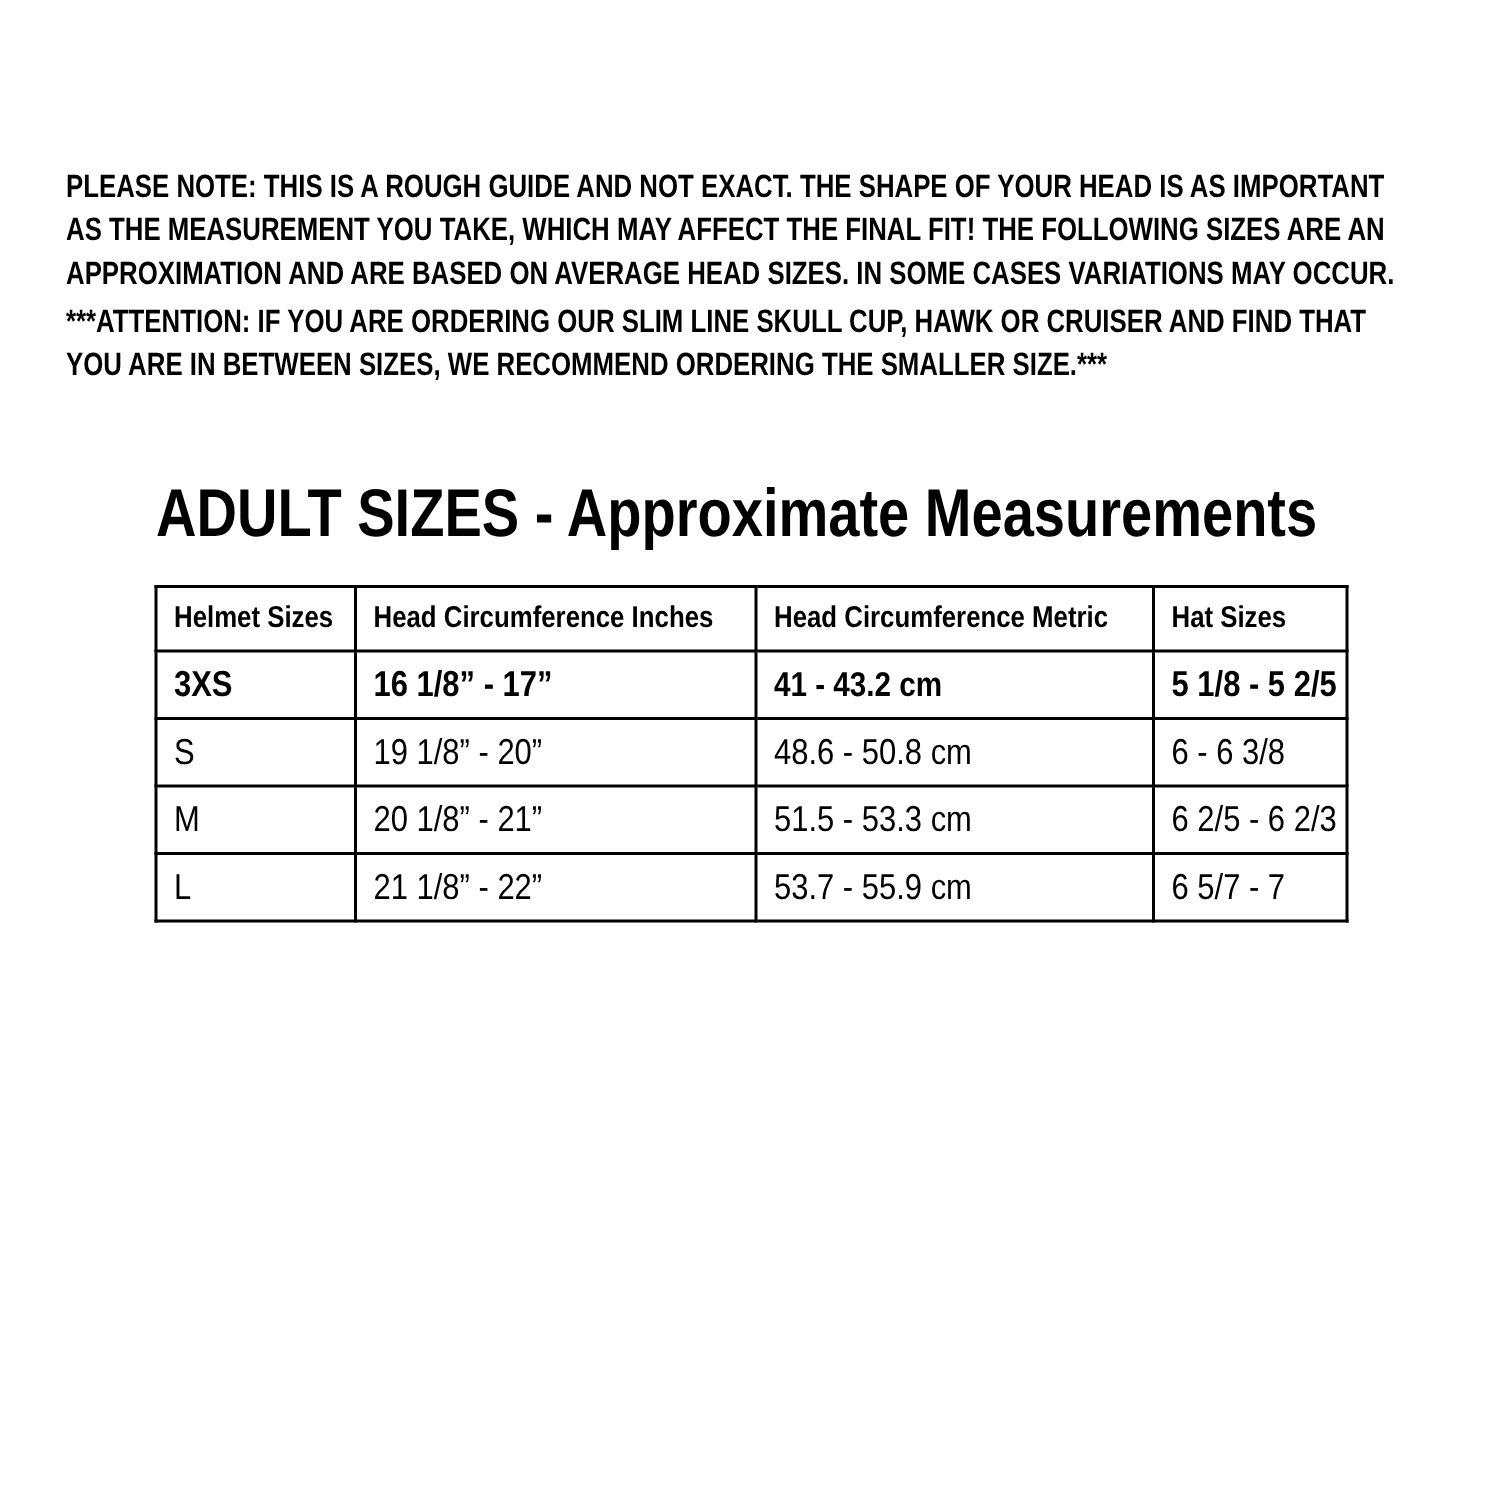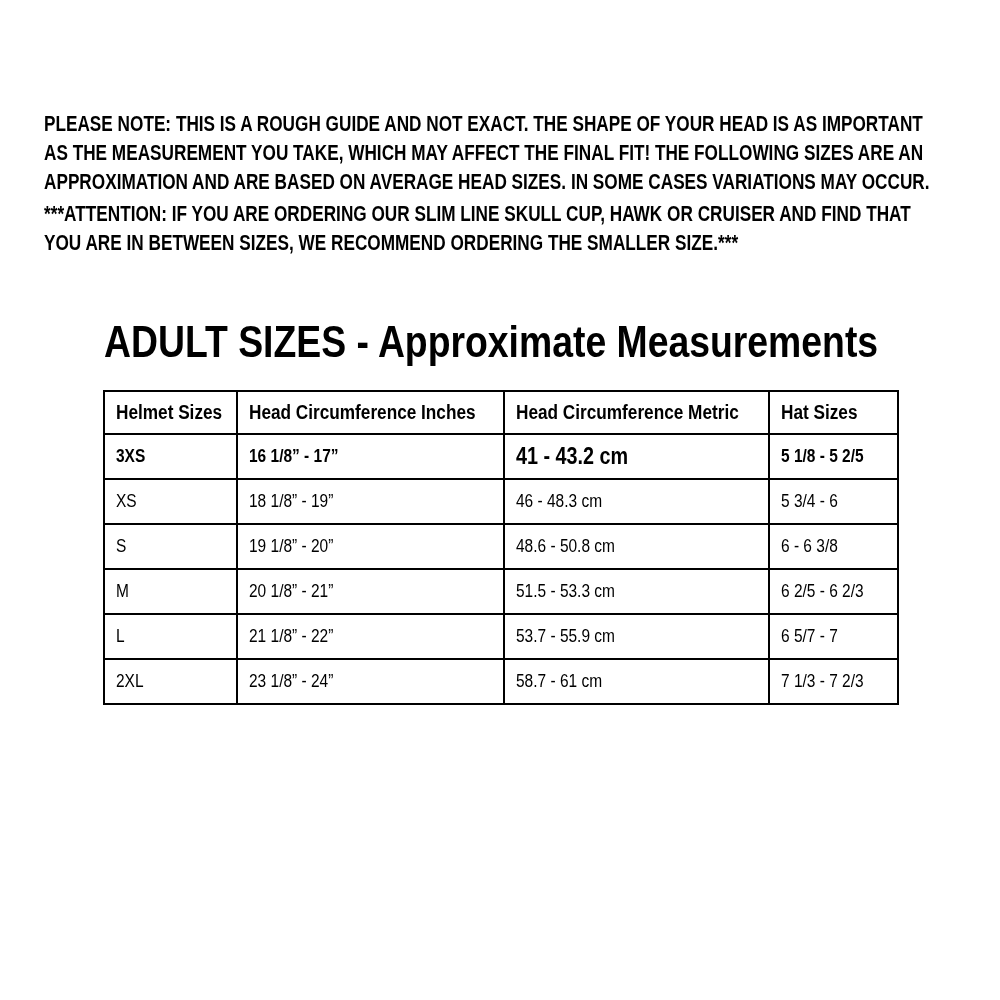--- a/index.html
+++ b/index.html
@@ -71,21 +71,21 @@
     overflow: visible;
   }
   th {
     height: 41px;
     font-size: 20px;
     font-weight: bold;
     margin-left: 28px;
   }
   td {
     height: 43px;
-    font-size: 18px;
+    font-size: 24px;
     font-weight: normal;
   }
   tr.first-row td { font-weight: bold; }
   td.metric-big { font-size: 23px; }
 </style>
 </head>
 <body>
 
 <div class="page">
 
@@ -118,45 +118,33 @@
         </tr>
     </thead>
     <tbody id="table-body">
         <tr class="first-row">
           <td><span class="cond cond-cell">3XS</span></td>
           <td><span class="cond cond-cell">16 1/8” - 17”</span></td>
           <td class="metric-big"><span class="cond cond-cell">41 - 43.2 cm</span></td>
           <td><span class="cond cond-cell">5 1/8 - 5 2/5</span></td>
         </tr>
         <tr>
-          <td><span class="cond cond-cell">XS</span></td>
-          <td><span class="cond cond-cell">18 1/8” - 19”</span></td>
-          <td><span class="cond cond-cell">46 - 48.3 cm</span></td>
-          <td><span class="cond cond-cell">5 3/4 - 6</span></td>
-        </tr>
-        <tr>
           <td><span class="cond cond-cell">S</span></td>
           <td><span class="cond cond-cell">19 1/8” - 20”</span></td>
           <td><span class="cond cond-cell">48.6 - 50.8 cm</span></td>
           <td><span class="cond cond-cell">6 - 6 3/8</span></td>
         </tr>
         <tr>
           <td><span class="cond cond-cell">M</span></td>
           <td><span class="cond cond-cell">20 1/8” - 21”</span></td>
           <td><span class="cond cond-cell">51.5 - 53.3 cm</span></td>
           <td><span class="cond cond-cell">6 2/5 - 6 2/3</span></td>
         </tr>
         <tr>
           <td><span class="cond cond-cell">L</span></td>
           <td><span class="cond cond-cell">21 1/8” - 22”</span></td>
           <td><span class="cond cond-cell">53.7 - 55.9 cm</span></td>
           <td><span class="cond cond-cell">6 5/7 - 7</span></td>
         </tr>
-        <tr>
-          <td><span class="cond cond-cell">2XL</span></td>
-          <td><span class="cond cond-cell">23 1/8” - 24”</span></td>
-          <td><span class="cond cond-cell">58.7 - 61 cm</span></td>
-          <td><span class="cond cond-cell">7 1/3 - 7 2/3</span></td>
-        </tr>
       </tbody>
   </table>
 
 </div>
 
 </body></html>

